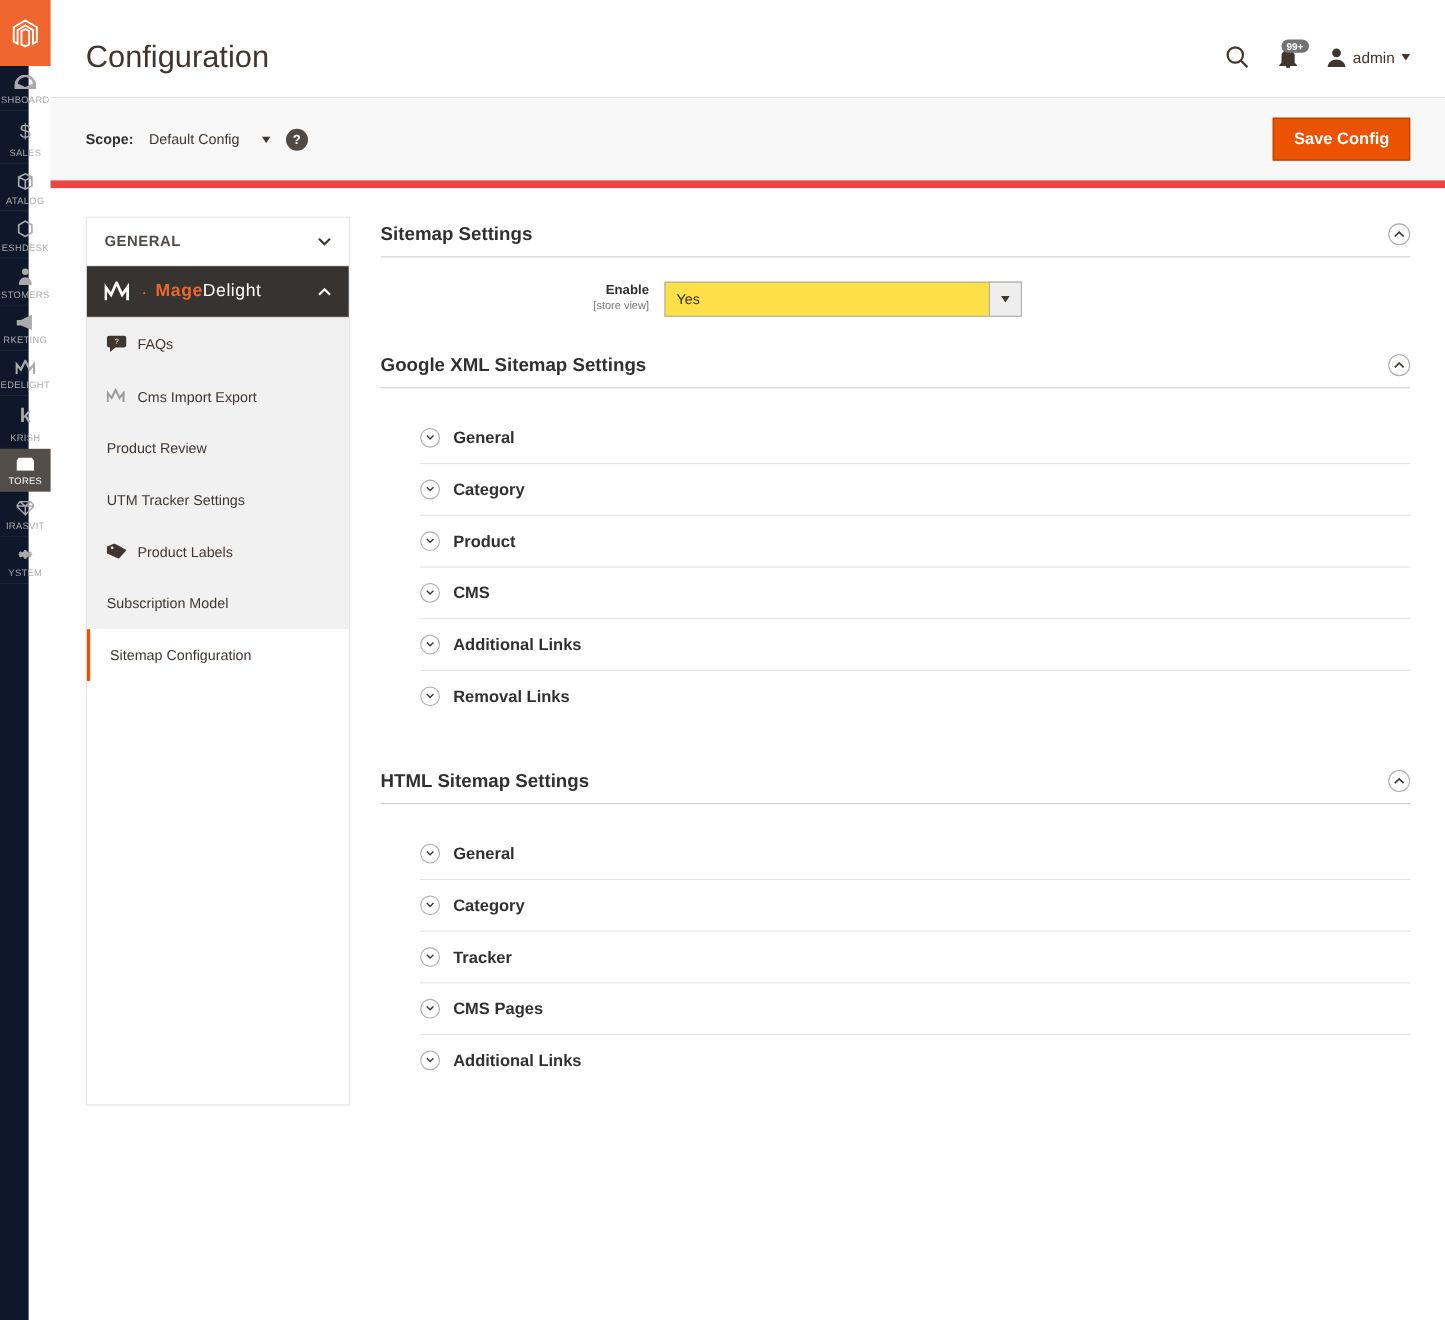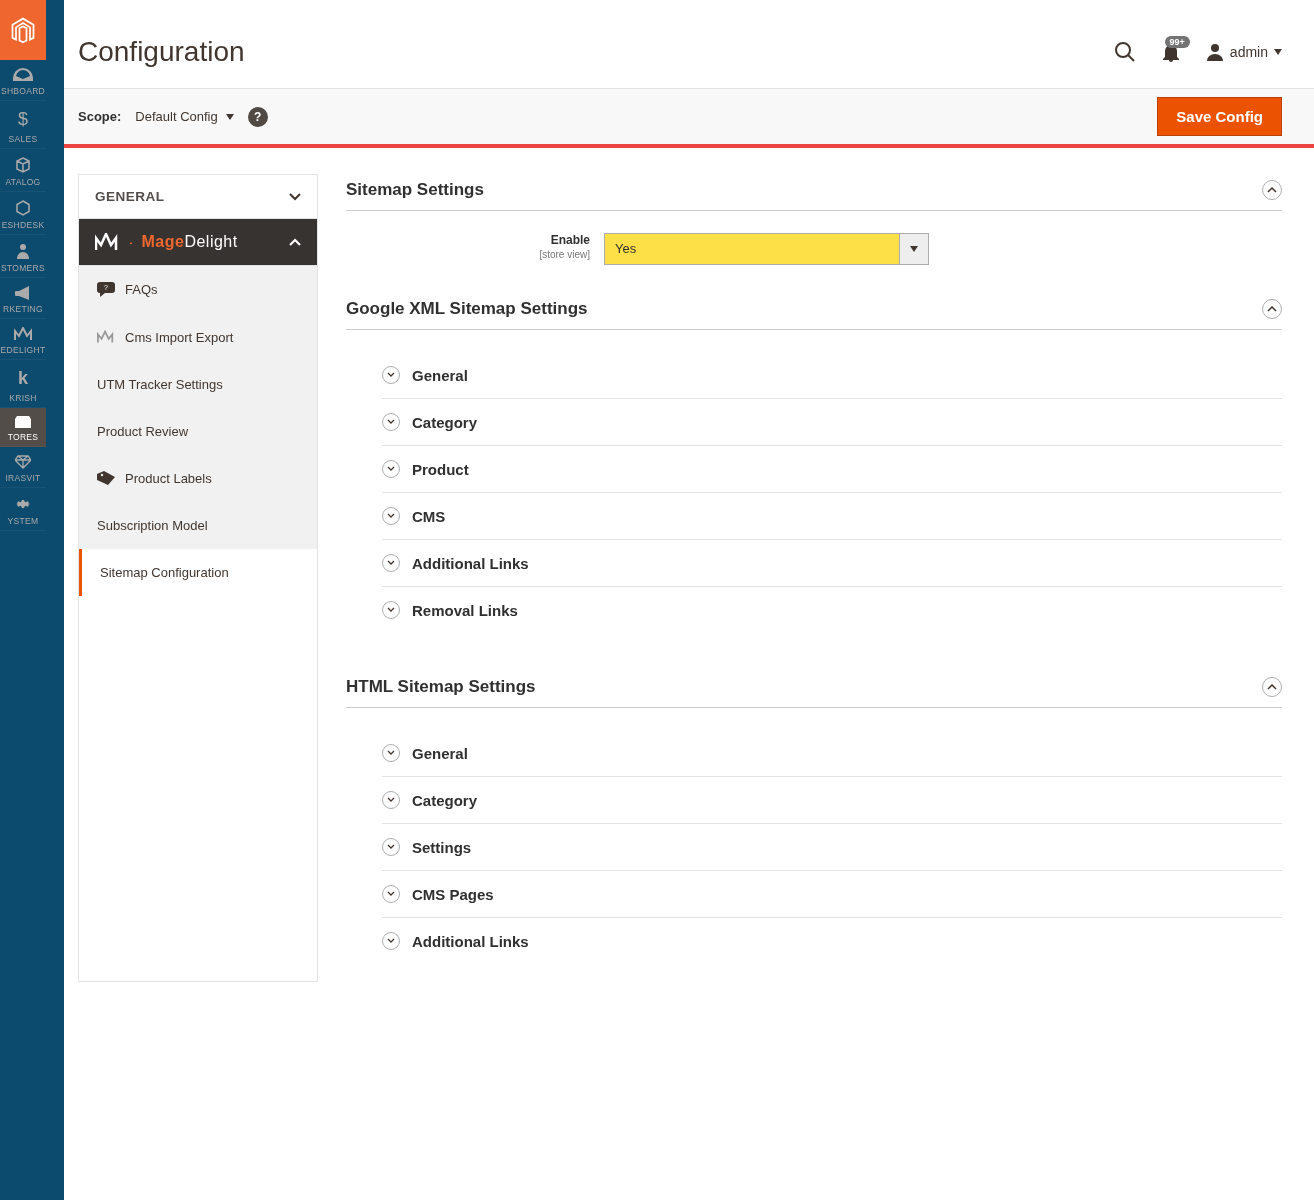--- a/index.html
+++ b/index.html
@@ -1,37 +1,37 @@
 <!DOCTYPE html>
 <html><head>
 <meta charset="utf-8">
 <style>
 * { margin: 0; padding: 0; box-sizing: border-box; }
 body { font-family: -apple-system, BlinkMacSystemFont, "Segoe UI", Helvetica, Arial, sans-serif; background: #fff; color: #333; font-size: 14px; overflow-x: hidden; }
 
-.admin-sidebar { position: fixed; left: 0; top: 0; width: 64px; height: 100vh; background: #0c4a6e; z-index: 100; }
+.admin-sidebar { position: fixed; left: 0; top: 0; width: 26px; height: 100vh; background: #0f172a; z-index: 100; }
 .logo-cell { width: 46px; height: 60px; background: #ef672f; display: flex; align-items: center; justify-content: center; }
 .logo-cell svg { width: 28px; height: 28px; }
 .nav-item { width: 46px; padding: 8px 0 4px; text-align: center; color: #aaa; font-size: 8px; cursor: pointer; border-bottom: 1px solid rgba(255,255,255,0.05); }
 .nav-item.active { background: #524d49; color: #fff; }
 .nav-item .nav-icon { display: flex; justify-content: center; margin-bottom: 4px; color: #aaa; font-size: 18px; }
 .nav-item .nav-label { display: block; font-size: 8.5px; letter-spacing: 0.3px; color: #aaa; text-transform: uppercase; }
 
 .main { margin-left: 46px; }
 .page-header { padding: 36px 32px 20px; display: flex; align-items: center; justify-content: space-between; }
 .page-title { font-size: 28px; font-weight: 400; color: #41362f; }
 .header-actions { display: flex; align-items: center; gap: 26px; }
 .hdr-icon { cursor: pointer; color: #41362f; position: relative; }
 .badge { position: absolute; top: -6px; right: -10px; background: #737373; color: #fff; border-radius: 9px; font-size: 9px; padding: 1px 5px; font-weight: 700; }
 .user { display: flex; align-items: center; gap: 6px; cursor: pointer; color: #41362f; }
 
-.scope-bar { background: #f8f8f8; border-top: 1px solid #e3e3e3; border-bottom: 4px solid #ef4444; padding: 8px 32px; display: flex; align-items: center; justify-content: space-between; }
+.scope-bar { background: #f8f8f8; border-top: 1px solid #e3e3e3; border-bottom: 7px solid #ef4444; padding: 18px 32px; display: flex; align-items: center; justify-content: space-between; }
 .scope-left { display: flex; align-items: center; gap: 14px; }
 .scope-label { font-weight: 700; font-size: 13px; color: #303030; }
-.scope-select { display: inline-flex; align-items: center; gap: 8px; color: #41362f; cursor: pointer; font-size: 13px; }
+.scope-select { display: inline-flex; align-items: center; gap: 20px; color: #41362f; cursor: pointer; font-size: 13px; }
 .help-icon { width: 20px; height: 20px; border-radius: 50%; background: #514943; color: #fff; display: inline-flex; align-items: center; justify-content: center; font-size: 12px; font-weight: 700; cursor: pointer; }
 .save-btn { background: #eb5202; color: #fff; border: 1px solid #b84002; padding: 10px 18px; font-size: 15px; cursor: pointer; font-weight: 600; }
 
 .content { display: flex; padding: 26px 32px; gap: 28px; }
 .config-nav { width: 240px; flex-shrink: 0; border: 1px solid #e3e3e3; }
 .tab-head { padding: 14px 16px; display: flex; justify-content: space-between; align-items: center; cursor: pointer; background: #fff; color: #524d49; font-weight: 600; font-size: 13.5px; letter-spacing: 0.5px; border-bottom: 1px solid #e3e3e3; }
 .tab-head.vendor { background: #373330; color: #fff; }
 .tab-head.vendor .brand { display: flex; align-items: center; gap: 8px; }
 .brand .m1 { color:#ef672f; font-weight:700; font-size:16px;}
 .brand .m2 { color:#fff; font-weight:300; font-size:16px;}
@@ -231,24 +231,24 @@
           </div>
         <div class="sub-item">
             <span class="sub-icon">
               <svg width="20" height="14" viewBox="0 0 20 14" fill="none" stroke="#999" stroke-width="2">
                 <path d="M1 13V4l4 5 4-8 4 8 4-5v9"></path>
               </svg>
             </span>
             <span>Cms Import Export</span>
           </div>
         <div class="sub-item">
+            <span>Product Review</span>
+          </div>
+        <div class="sub-item">
             <span>UTM Tracker Settings</span>
-          </div>
-        <div class="sub-item">
-            <span>Product Review</span>
           </div>
         <div class="sub-item">
             <span class="sub-icon">
               <svg width="18" height="14" viewBox="0 0 18 14" fill="#41362f">
                 <path d="M0 3l7-3 11 6-7 8-11-5z"></path>
                 <circle cx="5" cy="4" r="1.2" fill="#f1f1f1"></circle>
               </svg>
             </span>
             <span>Product Labels</span>
           </div>
@@ -373,21 +373,21 @@
                 </svg>
               </span>
               <span class="sub-label">Category</span>
             </div>
           <div class="sub-row">
               <span class="sub-toggle">
                 <svg width="8" height="6" viewBox="0 0 8 6" fill="none" stroke="#41362f" stroke-width="1.3">
                   <path d="M1 1l3 3 3-3"></path>
                 </svg>
               </span>
-              <span class="sub-label">Settings</span>
+              <span class="sub-label">Tracker</span>
             </div>
           <div class="sub-row">
               <span class="sub-toggle">
                 <svg width="8" height="6" viewBox="0 0 8 6" fill="none" stroke="#41362f" stroke-width="1.3">
                   <path d="M1 1l3 3 3-3"></path>
                 </svg>
               </span>
               <span class="sub-label">CMS Pages</span>
             </div>
           <div class="sub-row">

